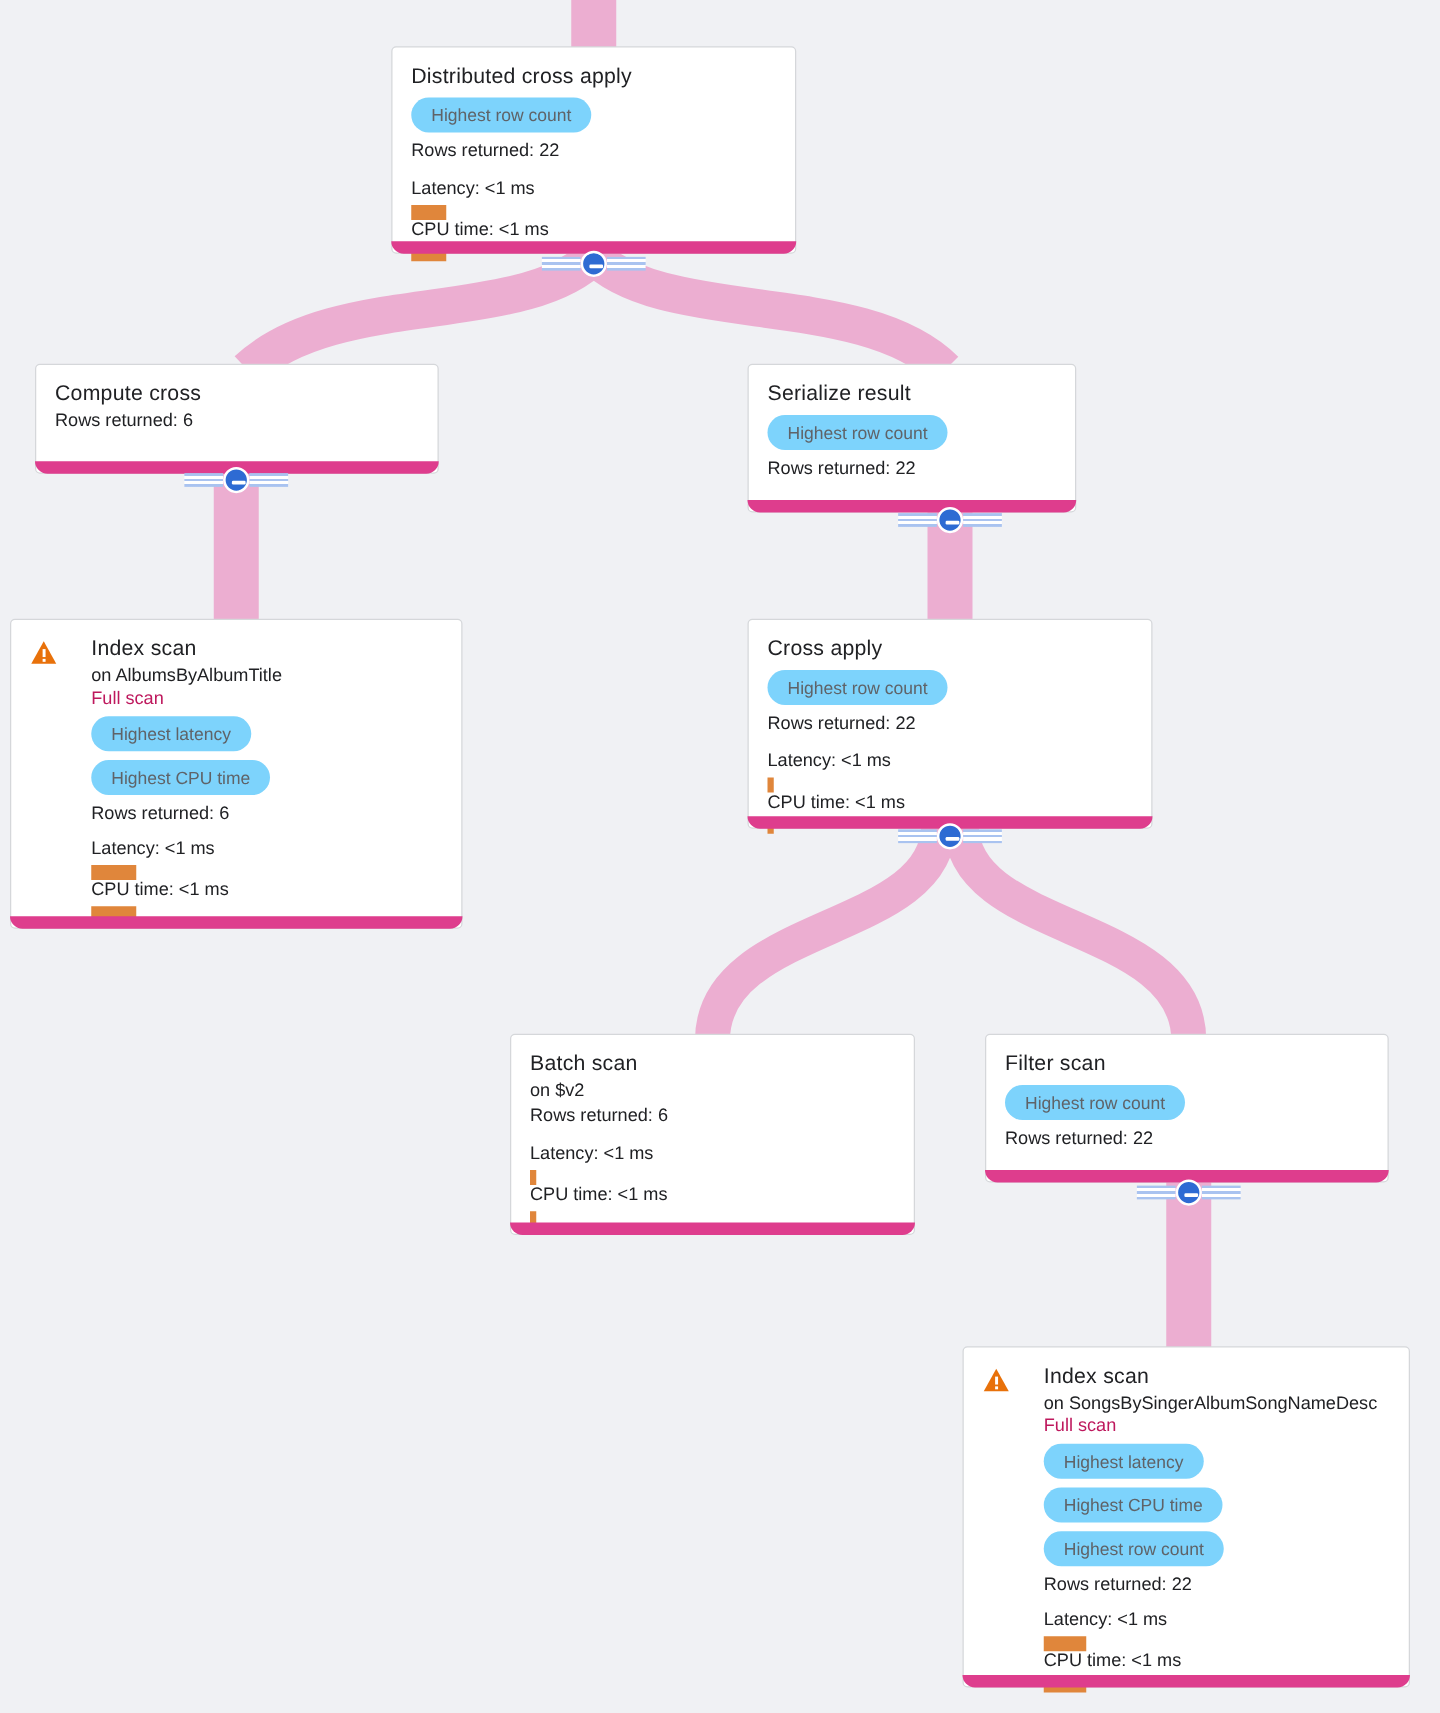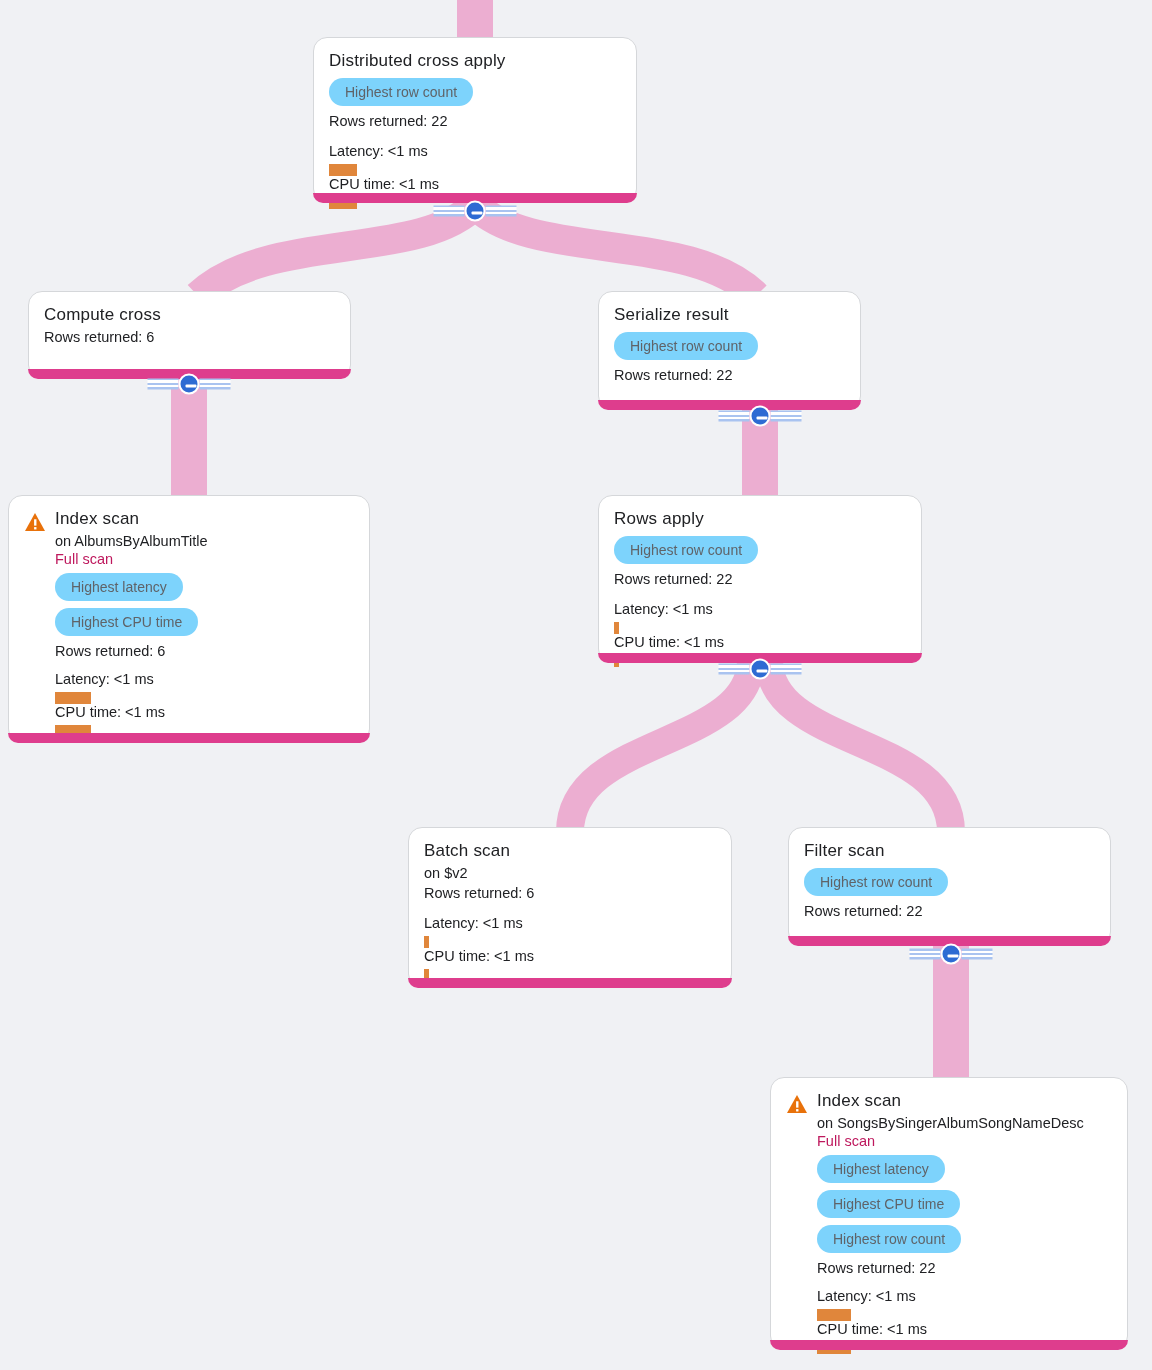--- a/index.html
+++ b/index.html
@@ -11,30 +11,30 @@
     color:#202124;
     overflow:hidden;
   }
   svg.edges { position:absolute; left:0; top:0; z-index:0; }
   svg.edges path { stroke:#ecaed1; fill:none; }
 
   .card {
     position:absolute;
     background:#ffffff;
     border:1px solid #d5d7da;
-    border-radius:14px;
+    border-radius:4px;
     z-index:2;
   }
   .bottom-bar {
     position:absolute; left:-1px; right:-1px; bottom:-1px;
     height:10px; background:#de3d8d;
     border-radius:0 0 10px 10px;
   }
   .card-content { padding:13px 15px 10px 15px; }
-  .with-icon { display:flex; gap:9px; }
+  .with-icon { display:flex; gap:27px; }
   .warning-wrap { padding-top:3px; flex:0 0 22px; }
   .title { font-size:17px; color:#202124; letter-spacing:.2px; margin-bottom:2px; }
   .badge {
     display:inline-block;
     background:#7dd3fc; color:#5f6368;
     font-size:14px; font-weight:500;
     line-height:1; padding:7px 16px;
     border-radius:15px;
     margin:5px 0 3px 0;
   }
@@ -145,21 +145,21 @@
           <div class="bar" style="width: 36px;"></div>
         </div>
       </div>
     </div>
   </div>
   <div class="bottom-bar"></div>
 </div>
 
 <div class="card" style="left:598px; top:495px; width:324px; height:168px;">
   <div class="card-content">
-    <div class="title">Rows apply</div>
+    <div class="title">Cross apply</div>
     <span class="badge">Highest row count</span>
     <div class="meta">Rows returned: 22</div>
     <div class="metrics">
       <div class="metric">
         <div class="metric-label">Latency: &lt;1 ms</div>
         <div class="bar" style="width: 5px;"></div>
       </div>
       <div class="metric">
         <div class="metric-label">CPU time: &lt;1 ms</div>
         <div class="bar" style="width: 5px;"></div>

